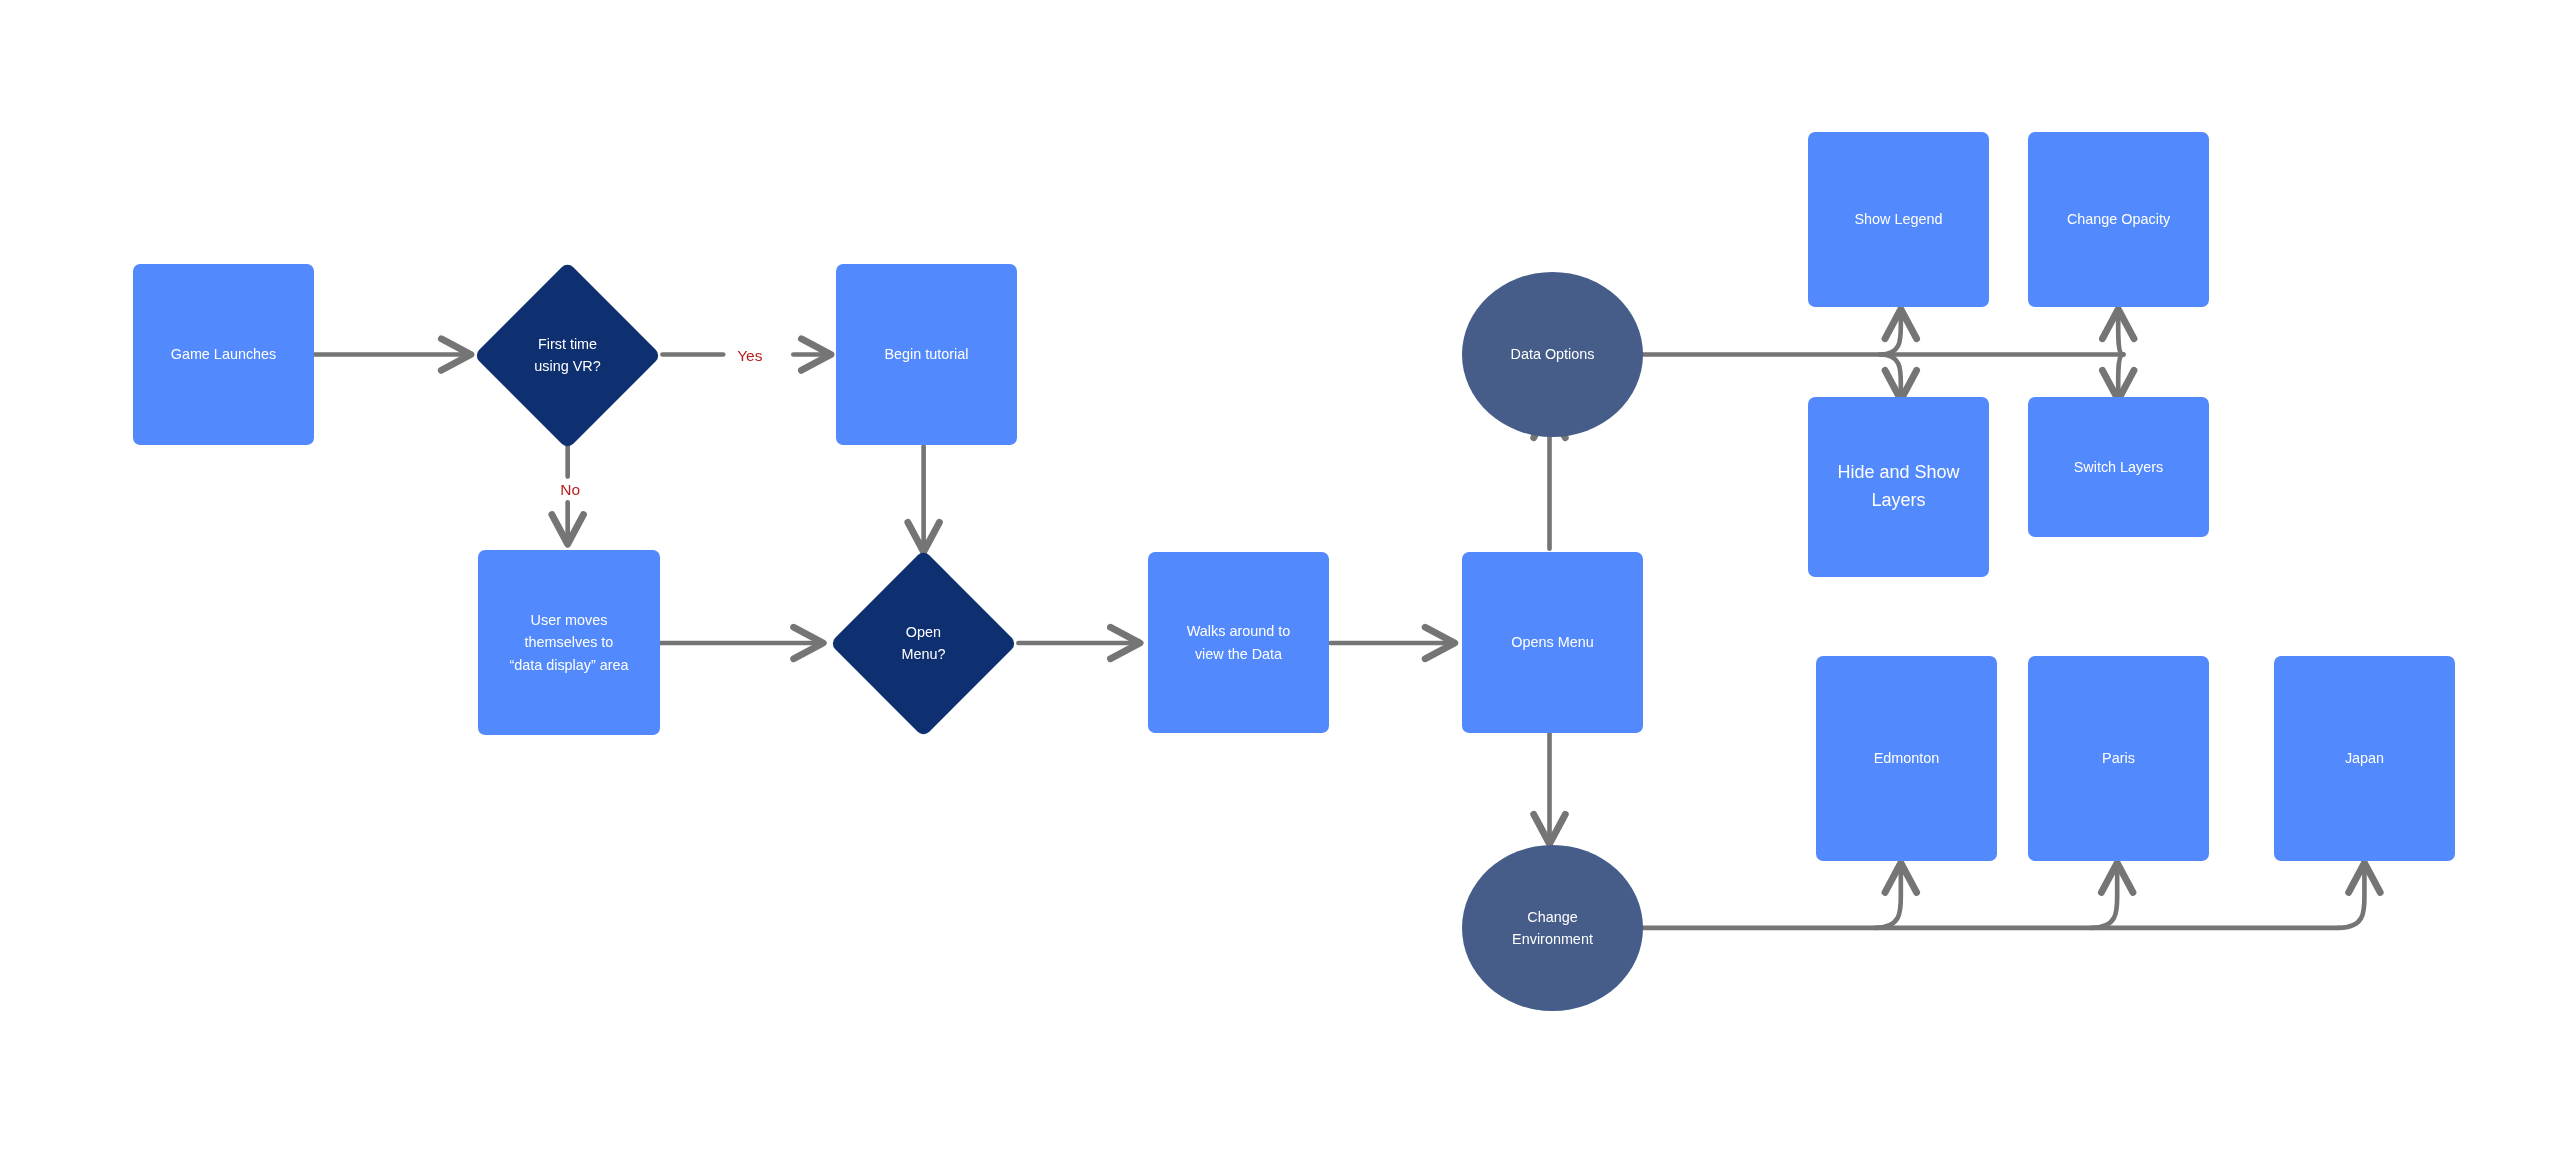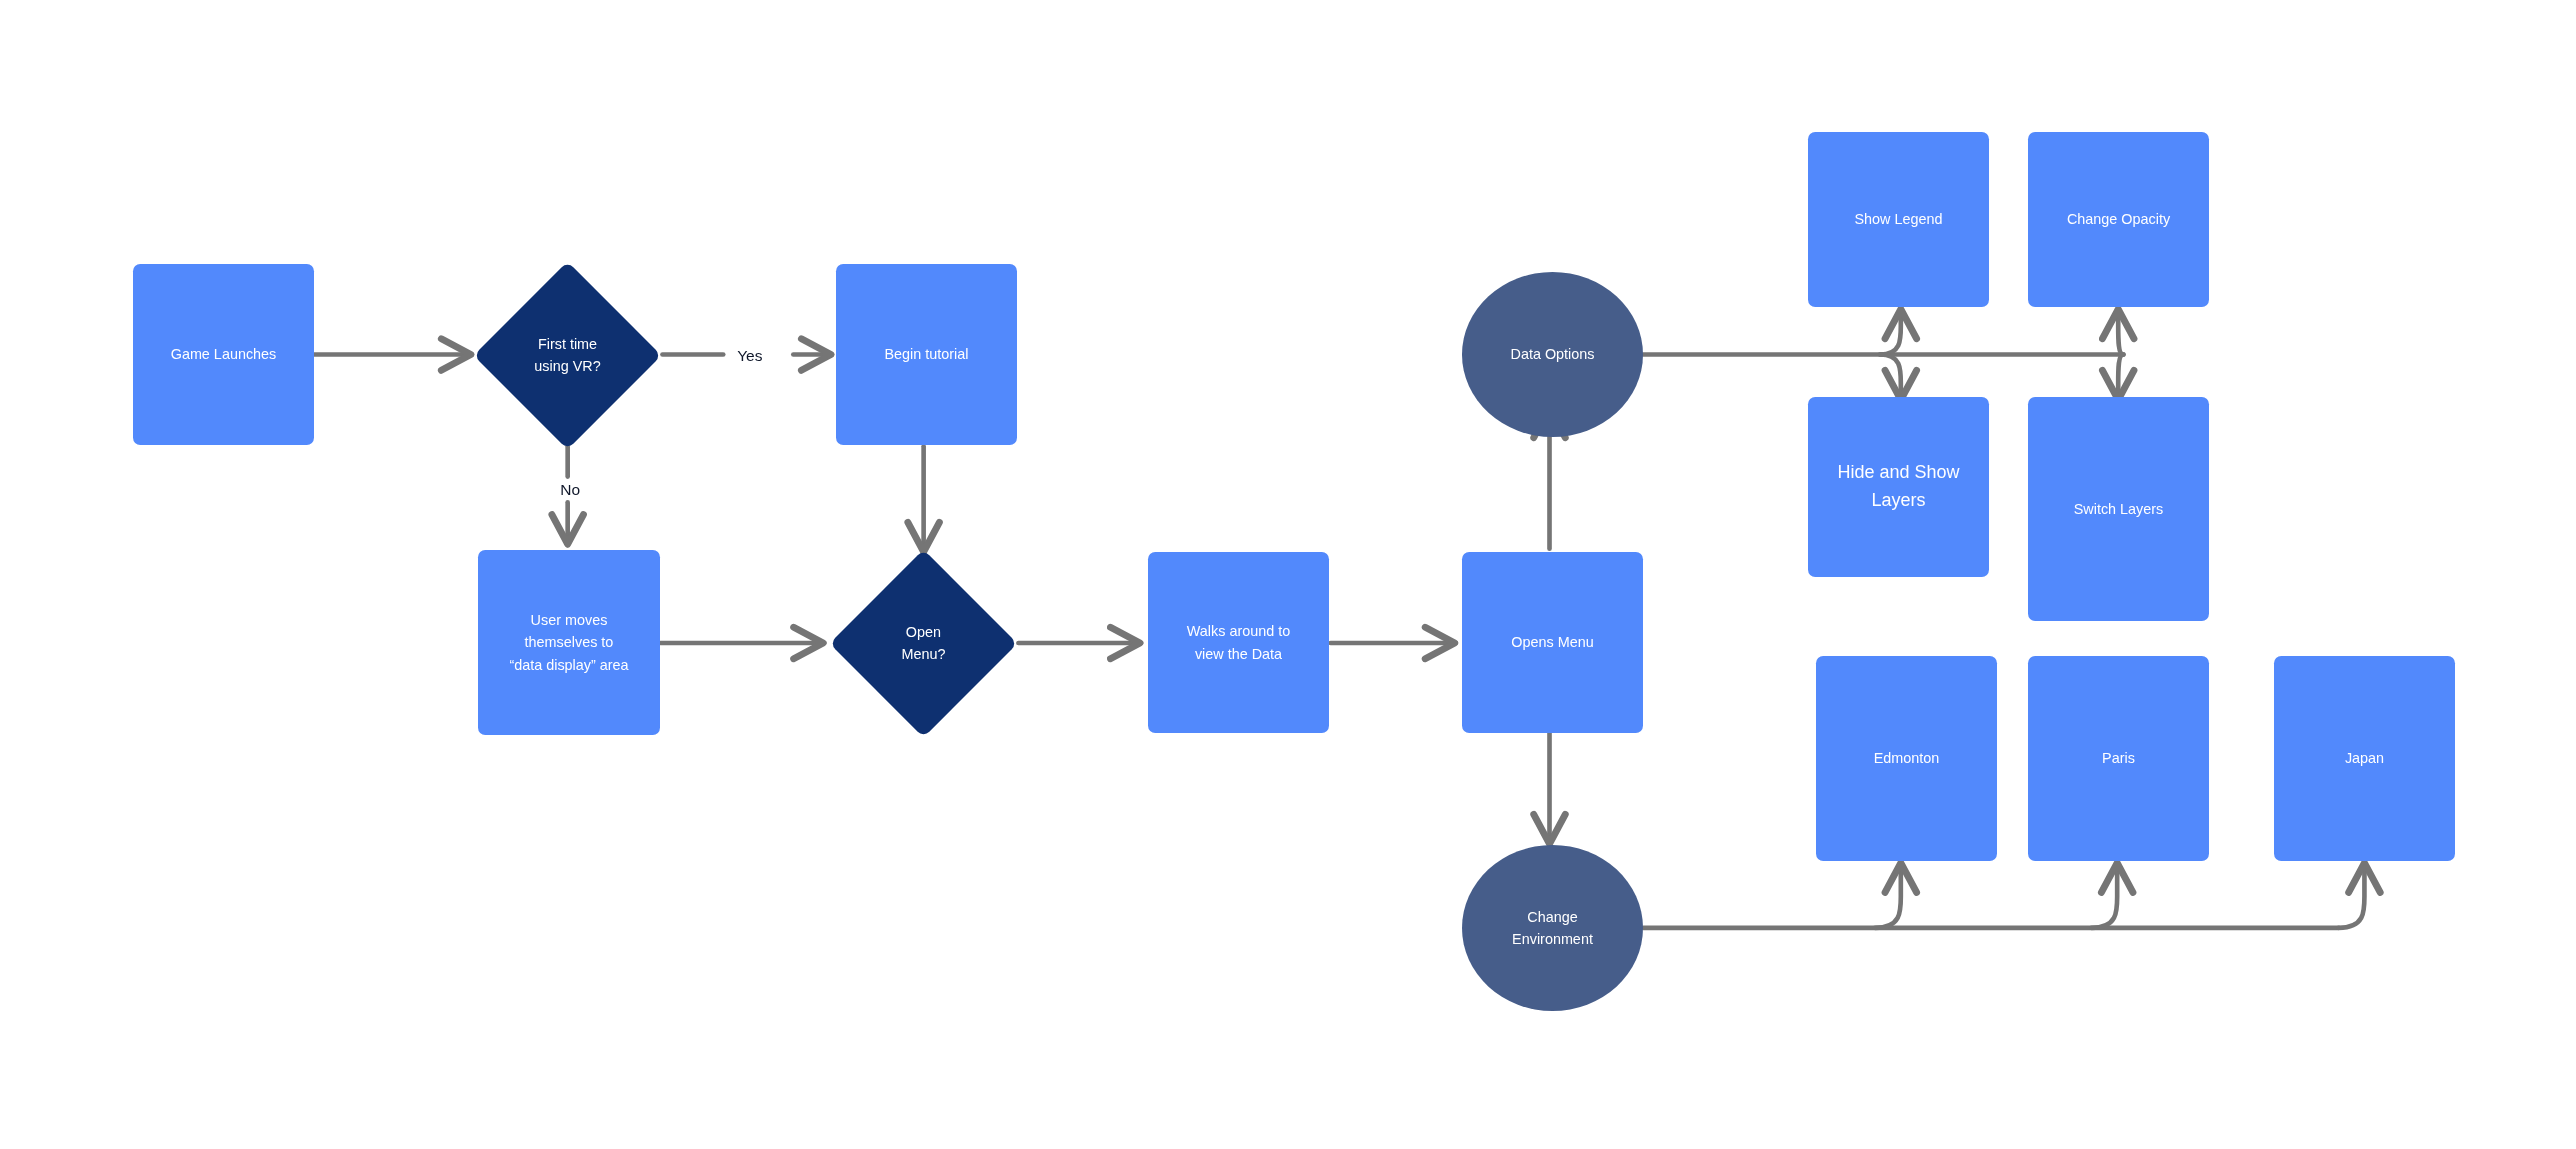--- a/index.html
+++ b/index.html
@@ -54,21 +54,21 @@
   }
   .node-decision .label {
     transform: rotate(-45deg);
   }
   .node-terminal {
     background: #465d8a;
     border-radius: 50%;
   }
   .edge-label {
     position: absolute;
-    color: #0f172a;
+    color: #b91c1c;
     background: #ffffff;
     padding: 1px 5.2px;
     z-index: 3;
     font-size: 15.5px;
     line-height: 1;
     white-space: nowrap;
   }
 </style>
 </head>
 <body>
@@ -171,21 +171,21 @@
 
   <div class="node node-process" style="left:2028px; top:132px; width:181px; height:175px; font-size:14.4px;">
     <span class="label">Change Opacity</span>
   </div>
 
   <div class="node node-process" style="left:1808px; top:397px; width:181px; height:180px; font-size:18px;">
     <span class="label">Hide and Show
 Layers</span>
   </div>
 
-  <div class="node node-process" style="left:2028px; top:397px; width:181px; height:224px; font-size:14.4px;">
+  <div class="node node-process" style="left:2028px; top:397px; width:181px; height:140px; font-size:14.4px;">
     <span class="label">Switch Layers</span>
   </div>
 
   <div class="node node-process" style="left:1808px; top:656px; width:181px; height:205px; font-size:14.4px;margin-left:8px;">
     <span class="label">Edmonton</span>
   </div>
 
   <div class="node node-process" style="left:2028px; top:656px; width:181px; height:205px; font-size:14.4px;text-align:center;">
     <span class="label">Paris</span>
   </div>

